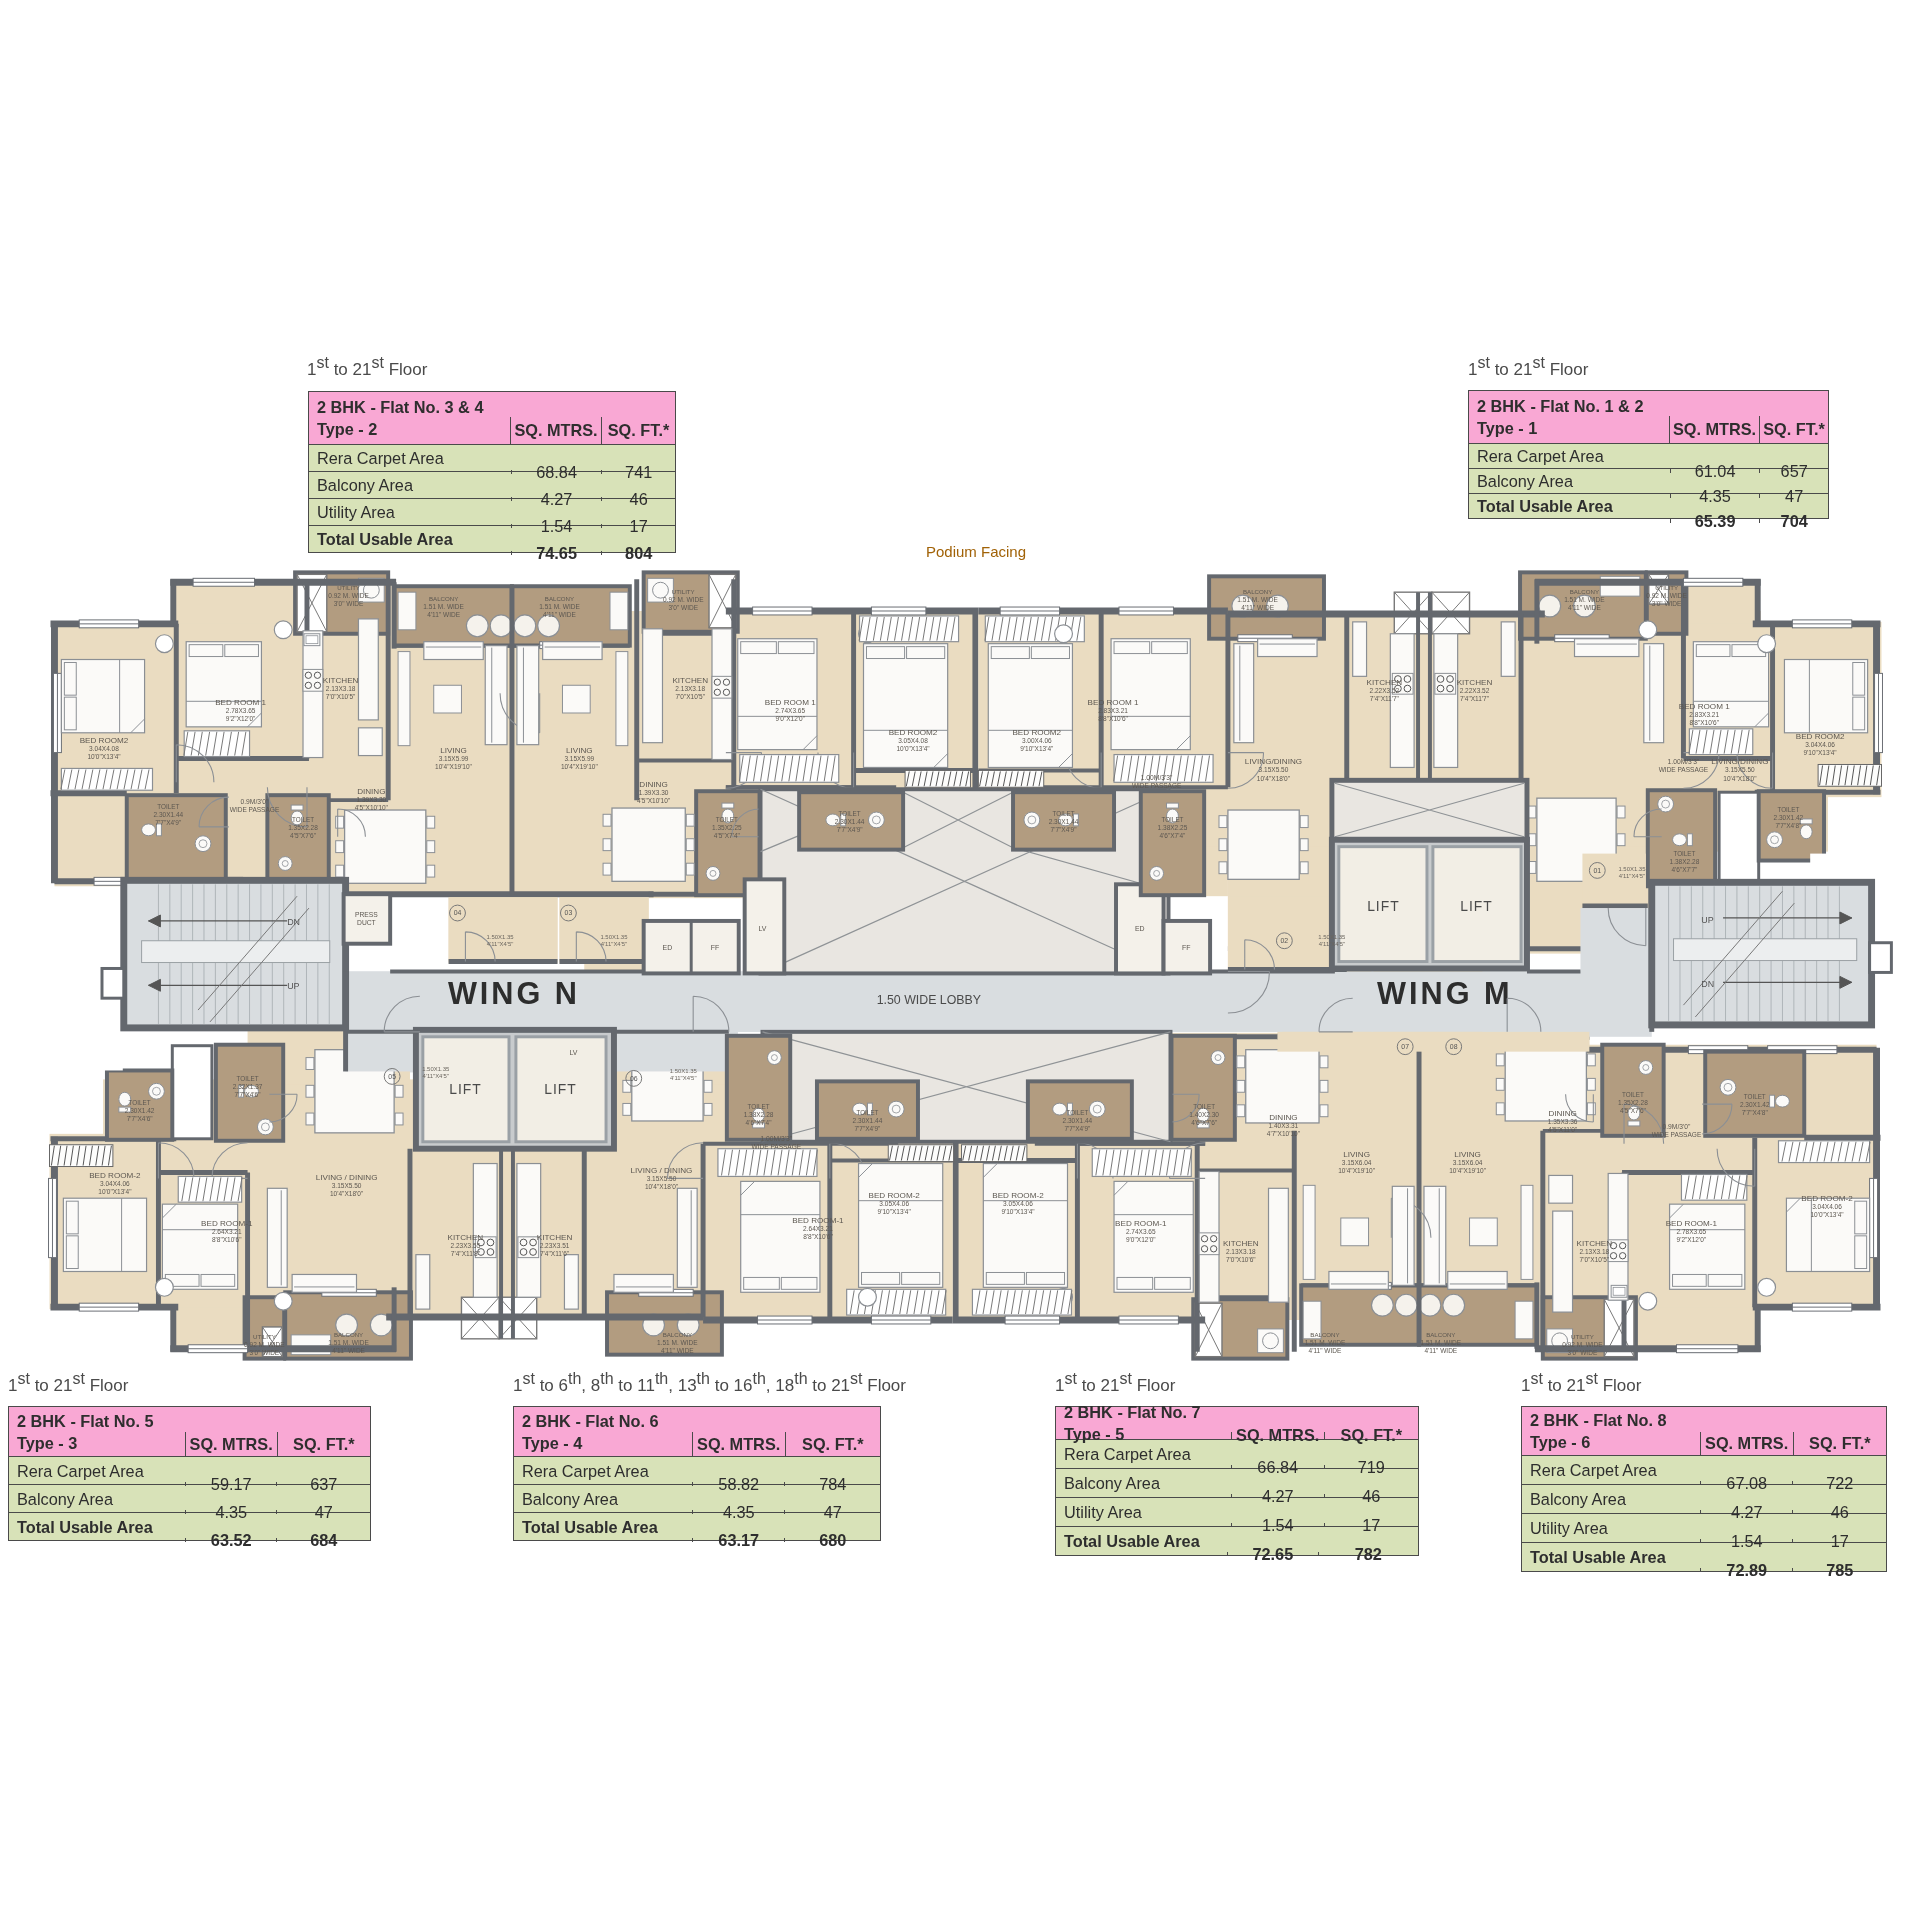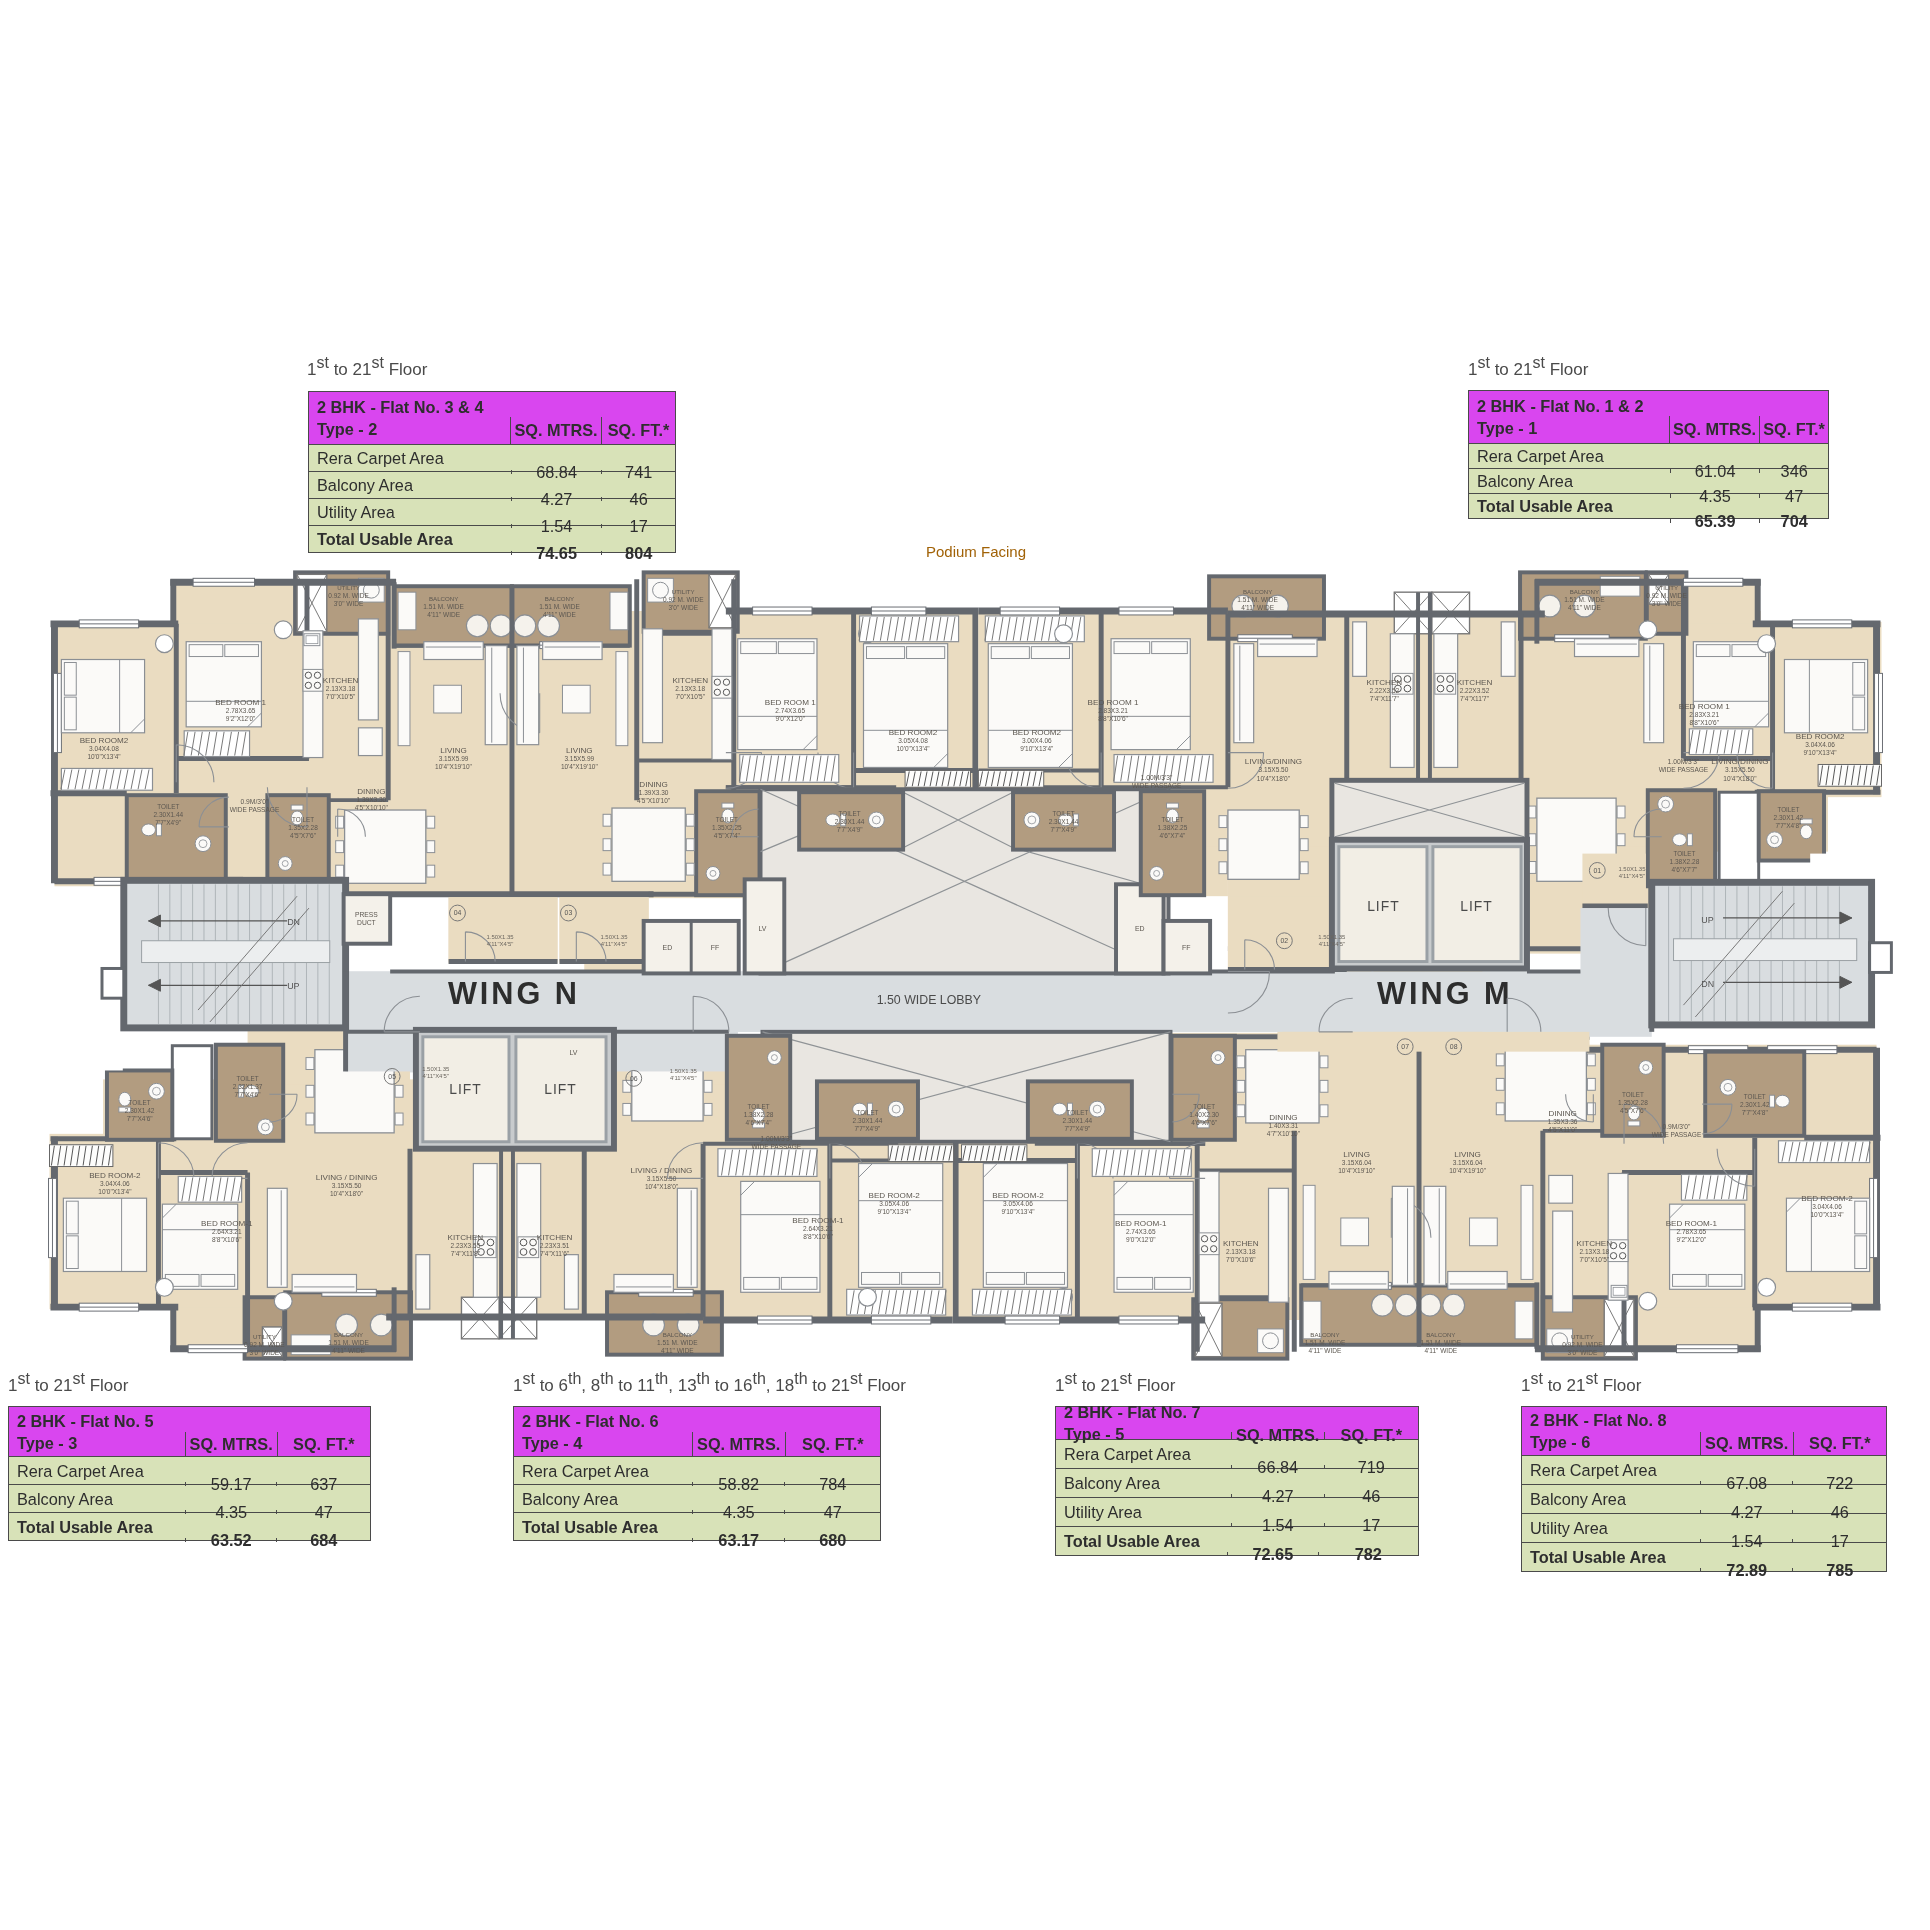--- a/index.html
+++ b/index.html
@@ -2,21 +2,21 @@
 <html><head><meta charset="utf-8">
 <style>
 * { margin:0; padding:0; box-sizing:border-box; }
 body { font-family:"Liberation Sans", sans-serif; background:#ffffff; }
 .page { position:relative; width:1931px; height:1931px; background:#ffffff; overflow:hidden; }
 .flab { position:absolute; font-size:17px; color:#4a4a4a; }
 .flab sup { font-size:16px; }
 .tbl { position:absolute; border:1.5px solid #4a4a4a; }
 .trow { display:flex; border-top:1.5px solid #4a4a4a; background:#d8e2b8; }
 .trow:first-child { border-top:none; }
-.trow.th { background:#d946ef; font-weight:bold; }
+.trow.th { background:#f9a8d4; font-weight:bold; }
 .trow.b { font-weight:bold; }
 .tc { padding:2px 8px; font-size:16.3px; white-space:nowrap; color:#2e2e2e; border-left:1.5px solid #4a4a4a; display:flex; align-items:center; }
 .tc:first-child { border-left:none; }
 .tc.c1 { justify-content:flex-start; line-height:1.35; }
 .tc.c2, .tc.c3 { justify-content:center;margin-top:25px; }
 .pod { position:absolute; left:926px; top:543px; font-size:15px; color:#a16207; }
 </style></head>
 <body>
 <div class="page">
 
@@ -758,21 +758,21 @@
     <div class="flab" style="left:1468px;top:354px">1<sup>st</sup> to 21<sup>st</sup> Floor</div>
     <div class="tbl" style="left:1468px;top:390px;width:361px">
       <div class="trow th" style="height:52px">
         <div class="tc c1" style="width:202px">2 BHK - Flat No. 1 &amp; 2<br>Type - 1</div>
         <div class="tc c2" style="width:90px">SQ. MTRS.</div>
         <div class="tc c3" style="width:69px">SQ. FT.*</div>
       </div>
       <div class="trow" style="height:25px">
         <div class="tc c1" style="width:202px">Rera Carpet Area</div>
         <div class="tc c2" style="width:90px">61.04</div>
-        <div class="tc c3" style="width:69px">346</div>
+        <div class="tc c3" style="width:69px">657</div>
       </div>
       <div class="trow" style="height:25px">
         <div class="tc c1" style="width:202px">Balcony Area</div>
         <div class="tc c2" style="width:90px">4.35</div>
         <div class="tc c3" style="width:69px">47</div>
       </div>
       <div class="trow b" style="height:25px">
         <div class="tc c1" style="width:202px">Total Usable Area</div>
         <div class="tc c2" style="width:90px">65.39</div>
         <div class="tc c3" style="width:69px">704</div>

